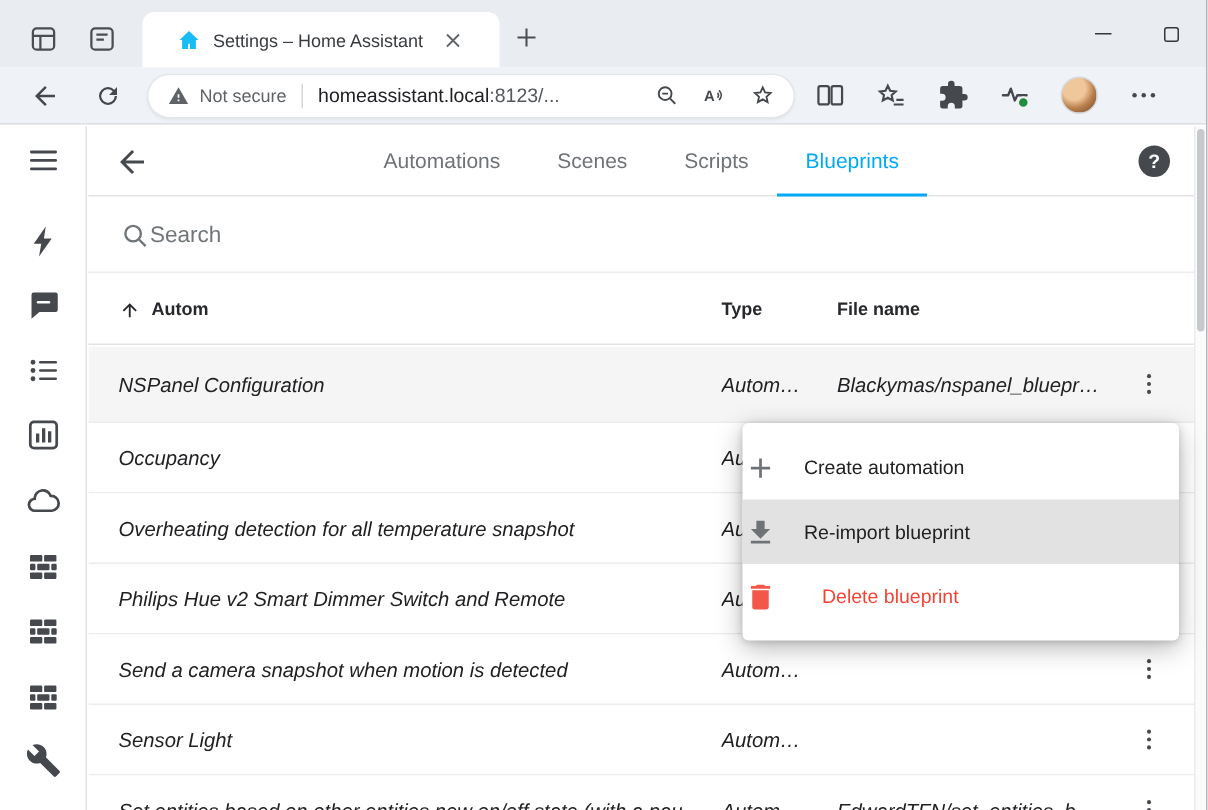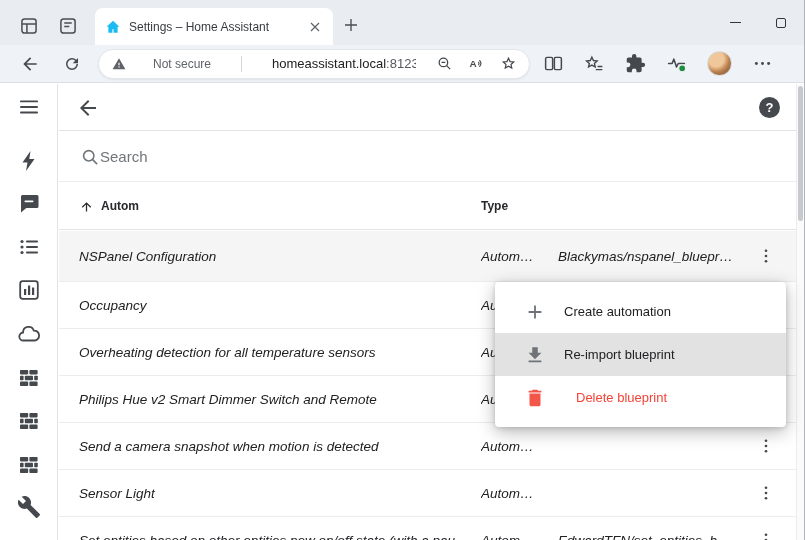--- a/index.html
+++ b/index.html
@@ -5,39 +5,39 @@
   * { margin:0; padding:0; box-sizing:border-box; }
   body { font-family:"Liberation Sans","DejaVu Sans",sans-serif; background:#ccc; }
   .window { position:relative; width:805px; height:540px; background:#fff; overflow:hidden;
             border-right:1px solid #b0b4b8; }
 
   
   .titlebar { position:absolute; top:0; left:0; right:0; height:45px; background:#e9edf1; }
   .tb-icon { position:absolute; top:16px; width:20px; height:20px; color:#4a4d51; }
   .tb-icon.one { left:19px; } .tb-icon.two { left:58px; }
   .tab { position:absolute; left:95px; top:8px; width:238px; height:37px; background:#fff;
-         border-radius:8px 8px 0 0; display:flex; align-items:center; padding:0 10px; }
+         border-radius:8px 8px 0 0; display:flex; align-items:center; padding:0 23px; }
   .favicon { width:16px; height:16px; flex:none; }
   .tab-title { flex:1; font-size:12px; color:#383c41; margin-left:8px; white-space:nowrap; overflow:hidden; }
   .tab-close { width:16px; height:16px; color:#5f6368; flex:none; }
   .newtab { position:absolute; left:342px; top:16px; width:18px; height:18px; color:#4a4d51; }
   .win-controls { position:absolute; right:0; top:0; height:45px; display:flex; }
   .win-btn { width:46px; height:45px; display:flex; align-items:center; justify-content:center; }
   .glyph-min { width:11px; height:1.4px; background:#35363a; }
   .glyph-max { width:10px; height:10px; border:1.4px solid #35363a; border-radius:2px; }
 
   
   .navbar { position:absolute; top:45px; left:0; right:0; height:38px; background:#eff2f6;
             border-bottom:1px solid #dcdfe3; display:flex; align-items:center; }
   .nav-icon { width:20px; height:20px; color:#45484d; flex:none; }
   .nav-icon.back { margin-left:20px; }
   .nav-icon.refresh { margin-left:23px; width:18px; height:18px; }
   .pill { height:30px; width:432px; margin-left:17px; background:#fff; border:1px solid #e4e7ea;
           border-radius:15px; display:flex; align-items:center; padding:0 12px 0 13px;
-          box-shadow:0 1px 2px rgba(60,64,67,.08);gap:20px; }
+          box-shadow:0 1px 2px rgba(60,64,67,.08); }
   .warn-icon { width:14px; height:14px; color:#5f6368; flex:none; }
   .sec-label { font-size:12px; color:#5f6368; margin-left:7px; white-space:nowrap; }
   .pill-div { width:1px; height:16px; background:#d3d6da; margin:0 10px; }
   .url { font-size:13px; color:#202124; white-space:nowrap; overflow:hidden; }
   .url .tail { color:#55585c; }
   .pill-right { margin-left:auto; display:flex; align-items:center; gap:15px; }
   .pill-icon { width:17px; height:17px; color:#45484d; }
   .nav-right { display:flex; align-items:center; gap:20px; margin-left:13px; }
   .nav-right .nav-icon { width:21px; height:21px; }
   .avatar { width:25px; height:25px; border-radius:50%; flex:none;
@@ -81,21 +81,21 @@
   .row { height:47px; display:grid; grid-template-columns:402px 77px 1fr 44px; align-items:center;
          padding:0 8px 0 20px; border-bottom:1px solid #ececec; font-size:13.5px; color:#212124; background:#fff;font-style:italic; }
   .row.selected { height:51px; background:#f5f5f5; }
   .cell { white-space:nowrap; overflow:hidden; text-overflow:ellipsis; padding-right:10px; }
   .kebab { width:18px; height:18px; color:#45484d; justify-self:center; }
 
   
   .menu { position:absolute; left:495px; top:282px; width:291px; background:#fff; border-radius:4px;
           padding:8px 0; z-index:50;
           box-shadow:0 5px 18px rgba(0,0,0,.28), 0 1px 5px rgba(0,0,0,.15); }
-  .menu-item { height:43px; display:flex; align-items:center; gap:18px; padding:0 29px;
+  .menu-item { height:43px; display:flex; align-items:center; gap:18px; padding:0 1px;
                font-size:13px; color:#212124; white-space:nowrap; cursor:pointer; }
   .menu-item.hovered { background:#e2e2e2;align-items:center; }
   .menu-item.danger { color:#f44336;gap:30px; }
   .mi-icon { width:22px; height:22px; color:#6f7377; flex:none; }
   .menu-item.danger .mi-icon { color:#f4564a; }
 
   svg { display:block; width:100%; height:100%; }
 </style>
 </head>
 <body>
@@ -308,20 +308,26 @@
     </aside>
 
     <div class="main">
 
       <header class="ha-header">
         <span class="ha-back">
           <svg viewBox="0 0 24 24" fill="currentColor">
               <path d="M20 11H7.8l5.6-5.6L12 4l-8 8 8 8 1.4-1.4L7.8 13H20v-2z"></path>
             </svg>
         </span>
+        <nav class="ha-tabs">
+          <span class="ha-tab">Automations</span>
+          <span class="ha-tab">Scenes</span>
+          <span class="ha-tab">Scripts</span>
+          <span class="ha-tab active">Blueprints</span>
+        </nav>
         <span class="ha-help">?</span>
       </header>
 
       <div class="search-row">
         <span class="search-icon">
           <svg viewBox="0 0 24 24" fill="none" stroke="currentColor" stroke-width="1.9">
               <circle cx="10.5" cy="10.5" r="6.2"></circle>
               <path d="M15.2 15.2 20.5 20.5"></path>
             </svg>
         </span>
@@ -331,20 +337,21 @@
       <div class="thead">
         <span class="th-name">
           <span class="sort-icon">
             <svg viewBox="0 0 24 24" fill="currentColor">
                 <path d="M13 20h-2V8.8l-5.1 5.1-1.4-1.4L12 5l7.5 7.5-1.4 1.4L13 8.8V20z"></path>
               </svg>
           </span>
           <span>Autom</span>
         </span>
         <span>Type</span>
+        <span>File name</span>
         <span></span>
       </div>
 
       <div class="rows">
         <div class="row selected">
           <span class="cell">NSPanel Configuration</span>
           <span class="cell">Autom…</span>
           <span class="cell">Blackymas/nspanel_blueprin…</span>
           <span class="kebab">
             <svg viewBox="0 0 24 24" fill="currentColor">
@@ -360,21 +367,21 @@
           <span class="cell"></span>
           <span class="kebab">
             <svg viewBox="0 0 24 24" fill="currentColor">
                 <circle cx="12" cy="5" r="1.8"></circle>
                 <circle cx="12" cy="12" r="1.8"></circle>
                 <circle cx="12" cy="19" r="1.8"></circle>
               </svg>
           </span>
         </div>
         <div class="row">
-          <span class="cell">Overheating detection for all temperature sensors</span>
+          <span class="cell">Overheating detection for all temperature snapshot</span>
           <span class="cell">Autom…</span>
           <span class="cell"></span>
           <span class="kebab">
             <svg viewBox="0 0 24 24" fill="currentColor">
                 <circle cx="12" cy="5" r="1.8"></circle>
                 <circle cx="12" cy="12" r="1.8"></circle>
                 <circle cx="12" cy="19" r="1.8"></circle>
               </svg>
           </span>
         </div>

